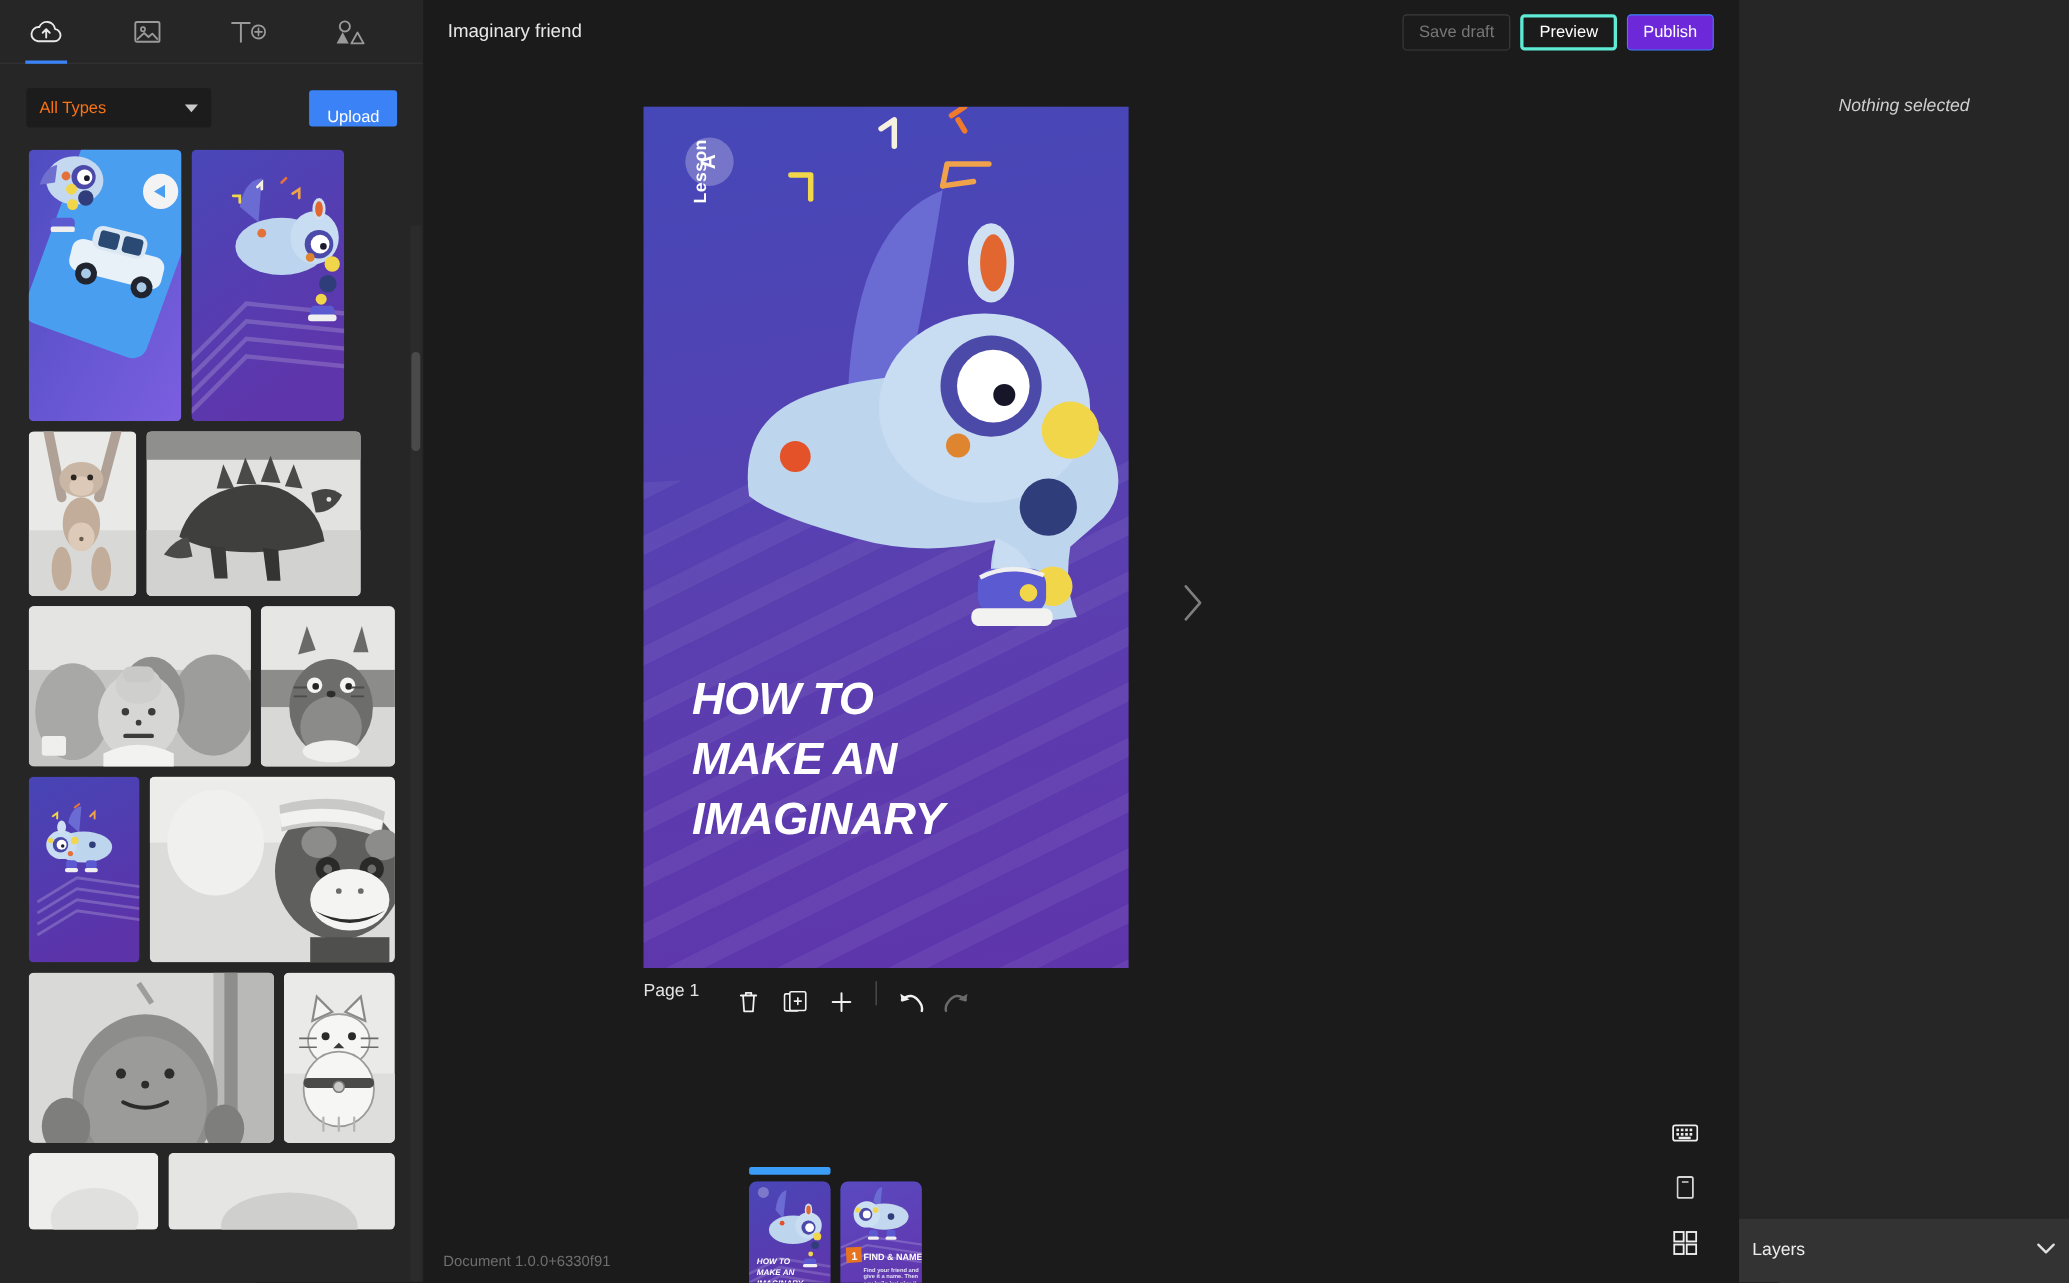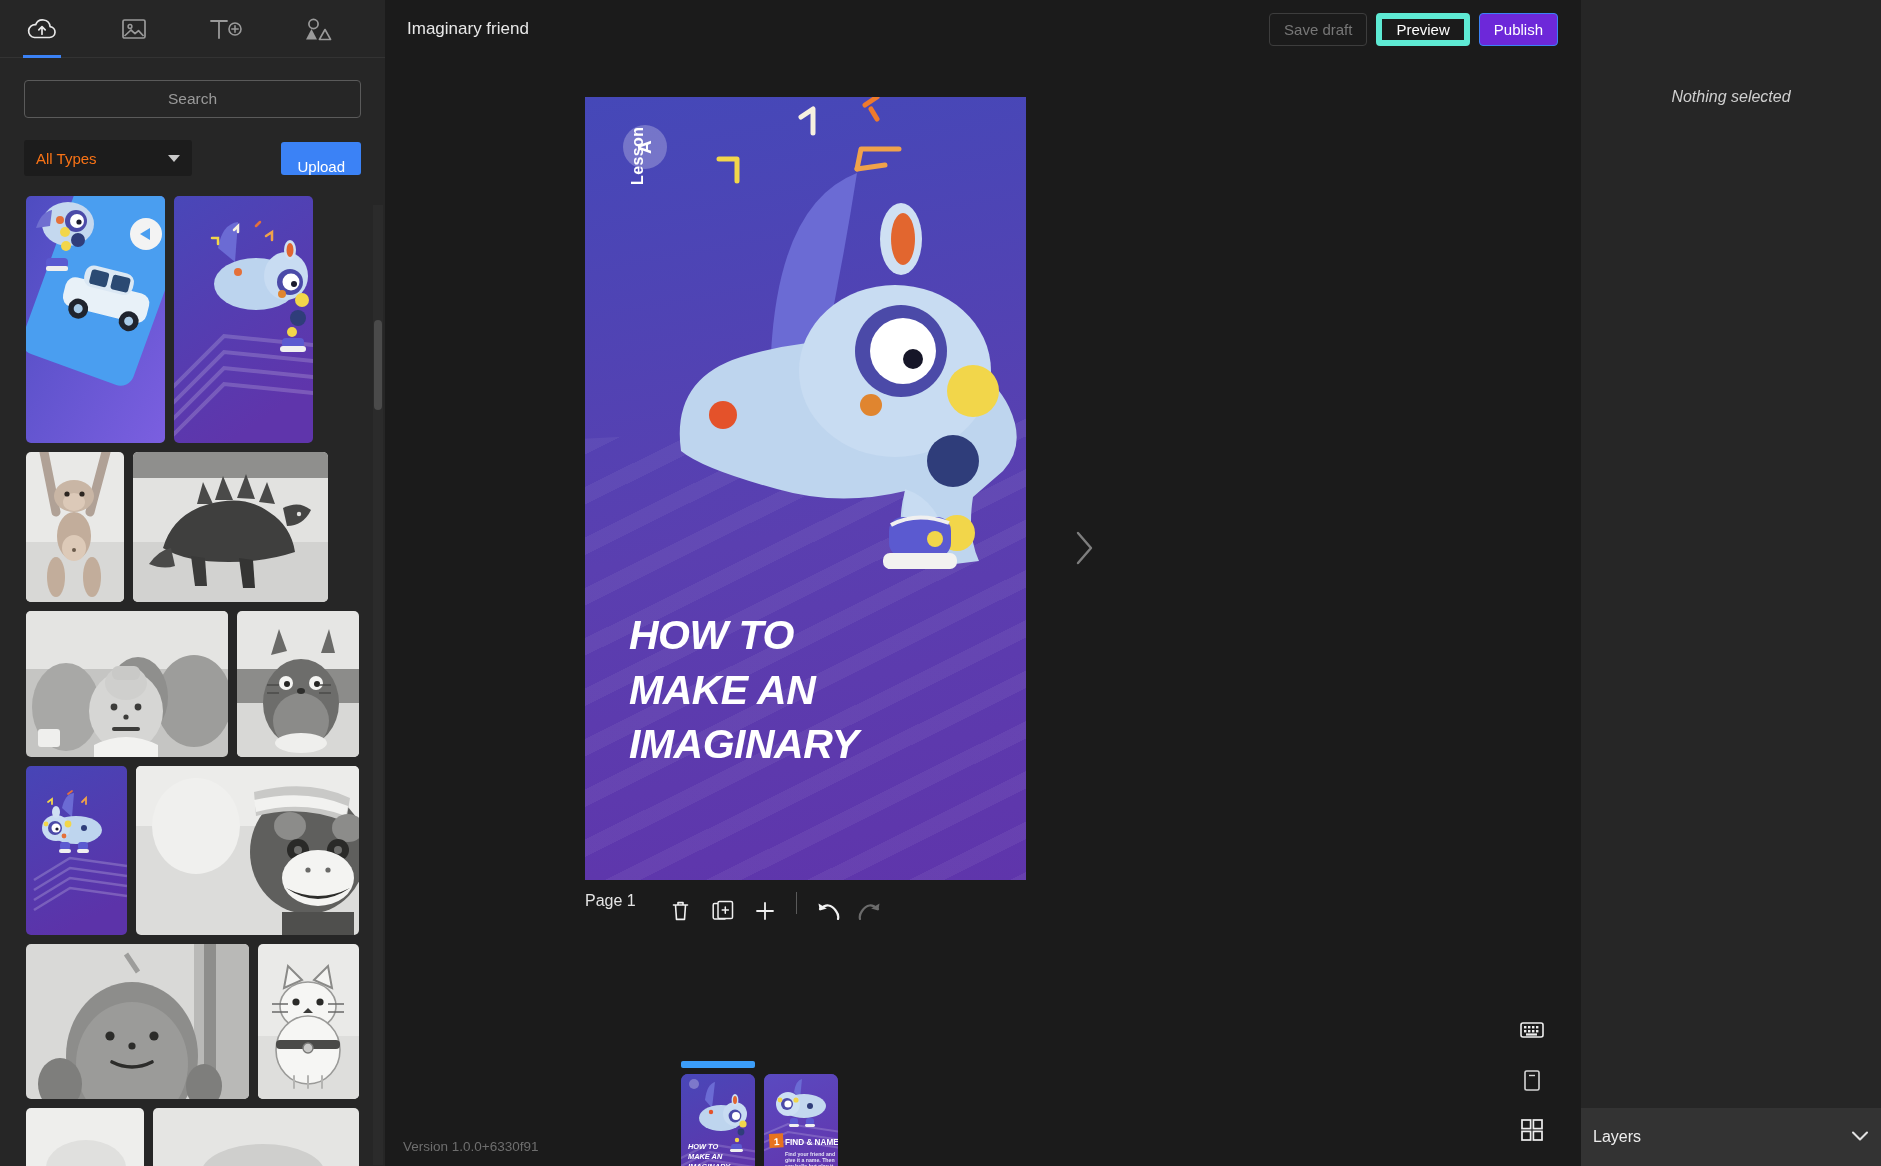--- a/index.html
+++ b/index.html
@@ -86,21 +86,21 @@
     padding: 0 22px 0 22px; background: #1b1b1b;
   }
   .doc-title { color: #e8e8e8; font-size: 17px; }
   .topbar-actions { margin-left: auto; display: flex; align-items: center; gap: 9px; }
   .btn {
     height: 33px; border-radius: 4px; font-size: 15px; padding: 0 14px;
     display:flex; align-items:center; justify-content:center;
     font-family: "Liberation Sans", sans-serif; cursor: pointer;
   }
   .btn-ghost { background: transparent; border: 1px solid #3d3d3d; color: #777; }
-  .btn-outline { background: transparent; border: 6px solid #5eead4; color: #fff; }
+  .btn-outline { background: transparent; border: 3px solid #5eead4; color: #fff; }
   .btn-primary { background: #6d28d9; border: 1px solid #3b82f6; color: #fff; }
 
   .canvas-area { position: relative; flex: 1; }
   .poster {
     position: absolute; left: 0; top: 0;
     width: 441px; height: 783px;
     background: linear-gradient(170deg, #4548b8 0%, #5a3fb0 55%, #5f35ab 100%);
     overflow: hidden;
   }
   .poster .stripes {
@@ -228,23 +228,20 @@
         <span>
           <svg width="30" height="24" viewBox="0 0 30 24" fill="none">
             <circle cx="10.5" cy="7" r="4.6" stroke="#9a9a9a" stroke-width="1.7"></circle>
             <path d="M3 22.5 8.5 12l5.5 10.5H3Z" fill="#9a9a9a"></path>
             <path d="M22 12.5 27.6 22.5H16.4L22 12.5Z" stroke="#9a9a9a" stroke-width="1.6" stroke-linejoin="round"></path>
           </svg>
         </span>
       </div>
     </div>
 
-    <div class="search-wrap">
-      <input class="search-input" type="text" placeholder="Search" style="">
-    </div>
 
     <div class="filter-row">
       <div class="select-box">
         <span>All Types</span>
         <span class="caret"></span>
       </div>
       <button class="upload-btn">Upload</button>
     </div>
 
     <div class="media-scroll">
@@ -767,21 +764,21 @@
             <svg width="22" height="22" viewBox="0 0 22 22" fill="none">
               <rect x="1" y="1" width="8.6" height="8.6" stroke="#eee" stroke-width="1.7"></rect>
               <rect x="12.4" y="1" width="8.6" height="8.6" stroke="#eee" stroke-width="1.7"></rect>
               <rect x="1" y="12.4" width="8.6" height="8.6" stroke="#eee" stroke-width="1.7"></rect>
               <rect x="12.4" y="12.4" width="8.6" height="8.6" stroke="#eee" stroke-width="1.7"></rect>
             </svg>
           </span>
         </div>
       </div>
 
-      <div class="version" style="left:18px;">Version 1.0.0+6330f91</div>
+      <div class="version" style="left:18px;">Document 1.0.0+6330f91</div>
     </div>
   </div>
 
   <div class="right-panel">
     <div class="nothing-selected">Nothing selected</div>
     <div class="layers-bar">
       <div class="layers-title">Layers</div>
       <span class="layers-chevron">
         <svg width="18" height="12" viewBox="0 0 18 12" fill="none">
           <path d="M2 2.5 L9 9.5 L16 2.5" stroke="#e2e2e2" stroke-width="2.1" stroke-linecap="round" stroke-linejoin="round"></path>

